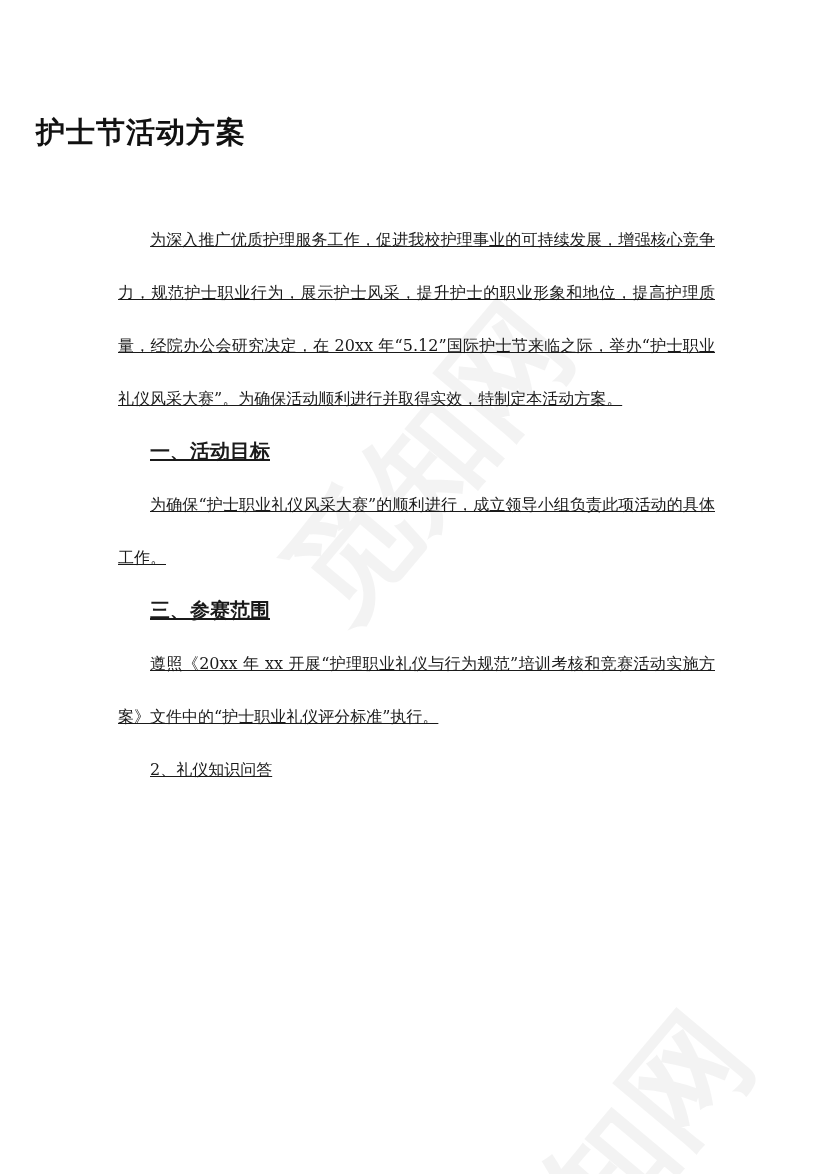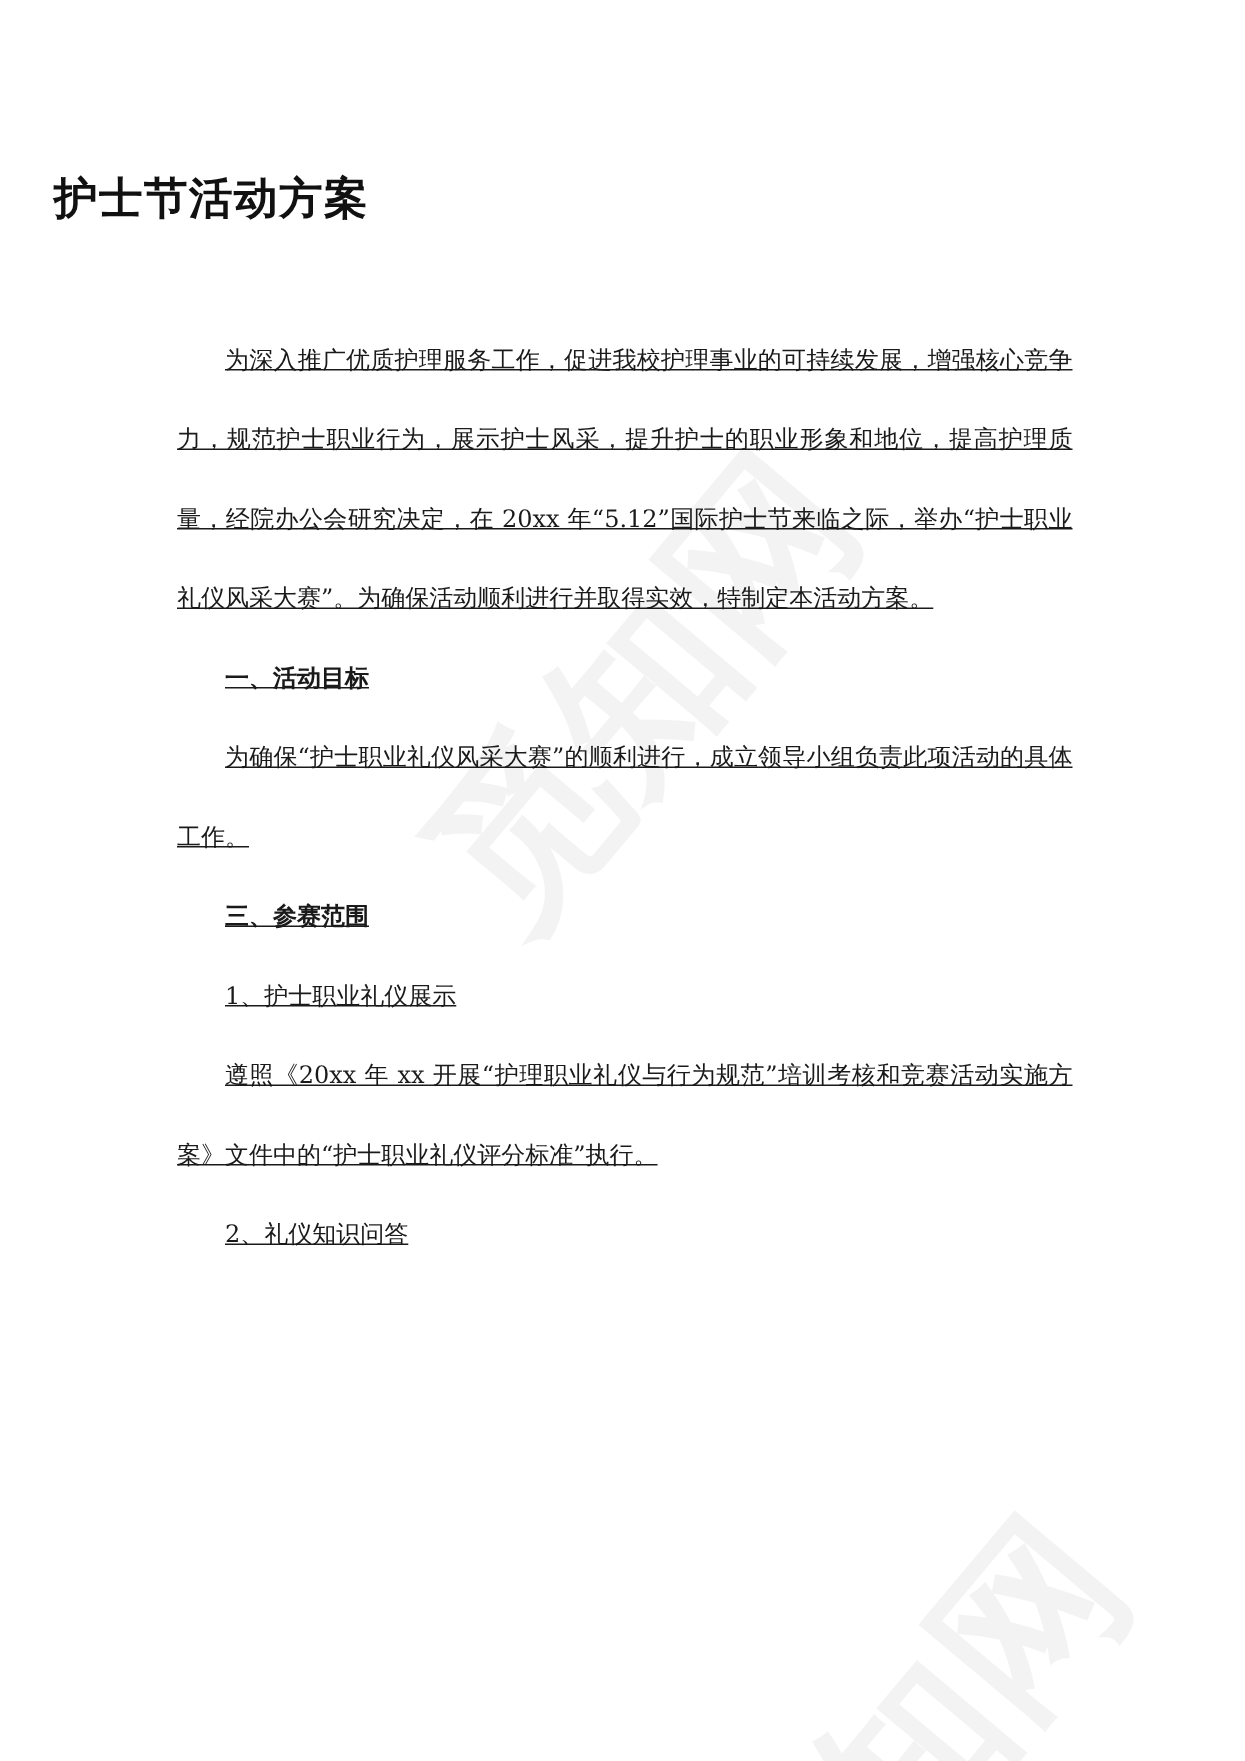--- a/index.html
+++ b/index.html
@@ -4,21 +4,21 @@
 <style>
   html, body { margin:0; padding:0; background:#ffffff; }
   body { width:830px; height:1174px; position:relative; overflow:hidden;
          font-family:"DejaVu Serif", "Liberation Serif", serif; color:#1a1a1a; }
   .page { position:absolute; left:0; top:0; width:830px; height:1174px; }
   .title { position:absolute; left:0; width:830px; top:113px; text-align:left;
            font-size:29px; font-weight:bold; letter-spacing:1px; color:#111;padding-left:36px; }
   .body { position:absolute; left:118px; width:597px; top:213px;
           font-size:16px; line-height:53px;text-decoration:underline; }
   .p { margin:0; text-indent:32px; text-align:justify; text-align-last:left; }
-  .h { margin:0; padding-left:32px; font-weight:bold; font-size:16px; }
+  .h { margin:0; padding-left:32px; font-weight:bold; font-size:20px; }
   .item { margin:0; padding-left:32px; }
   .watermark { position:absolute; font-size:120px; font-weight:bold; color:#000;
                opacity:0.045; transform:rotate(-50deg); white-space:nowrap;
                font-family:"DejaVu Sans", sans-serif; pointer-events:none; }
 </style>
 </head>
 <body>
 
 <div class="page">
 
@@ -29,17 +29,16 @@
 
   <div class="body">
     <p class="p">为深入推广优质护理服务工作，促进我校护理事业的可持续发展，增强核心竞争力，规范护士职业行为，展示护士风采，提升护士的职业形象和地位，提高护理质量，经院办公会研究决定，在 20xx 年“5.12”国际护士节来临之际，举办“护士职业礼仪风采大赛”。为确保活动顺利进行并取得实效，特制定本活动方案。</p>
 
     <p class="h">一、活动目标</p>
 
     <p class="p">为确保“护士职业礼仪风采大赛”的顺利进行，成立领导小组负责此项活动的具体工作。</p>
 
     <p class="h">三、参赛范围</p>
 
-    <p class="item">1、护士职业礼仪展示</p>
     <p class="p">遵照《20xx 年 xx 开展“护理职业礼仪与行为规范”培训考核和竞赛活动实施方案》文件中的“护士职业礼仪评分标准”执行。</p>
     <p class="item">2、礼仪知识问答</p>
   </div>
 </div>
 
 </body></html>

